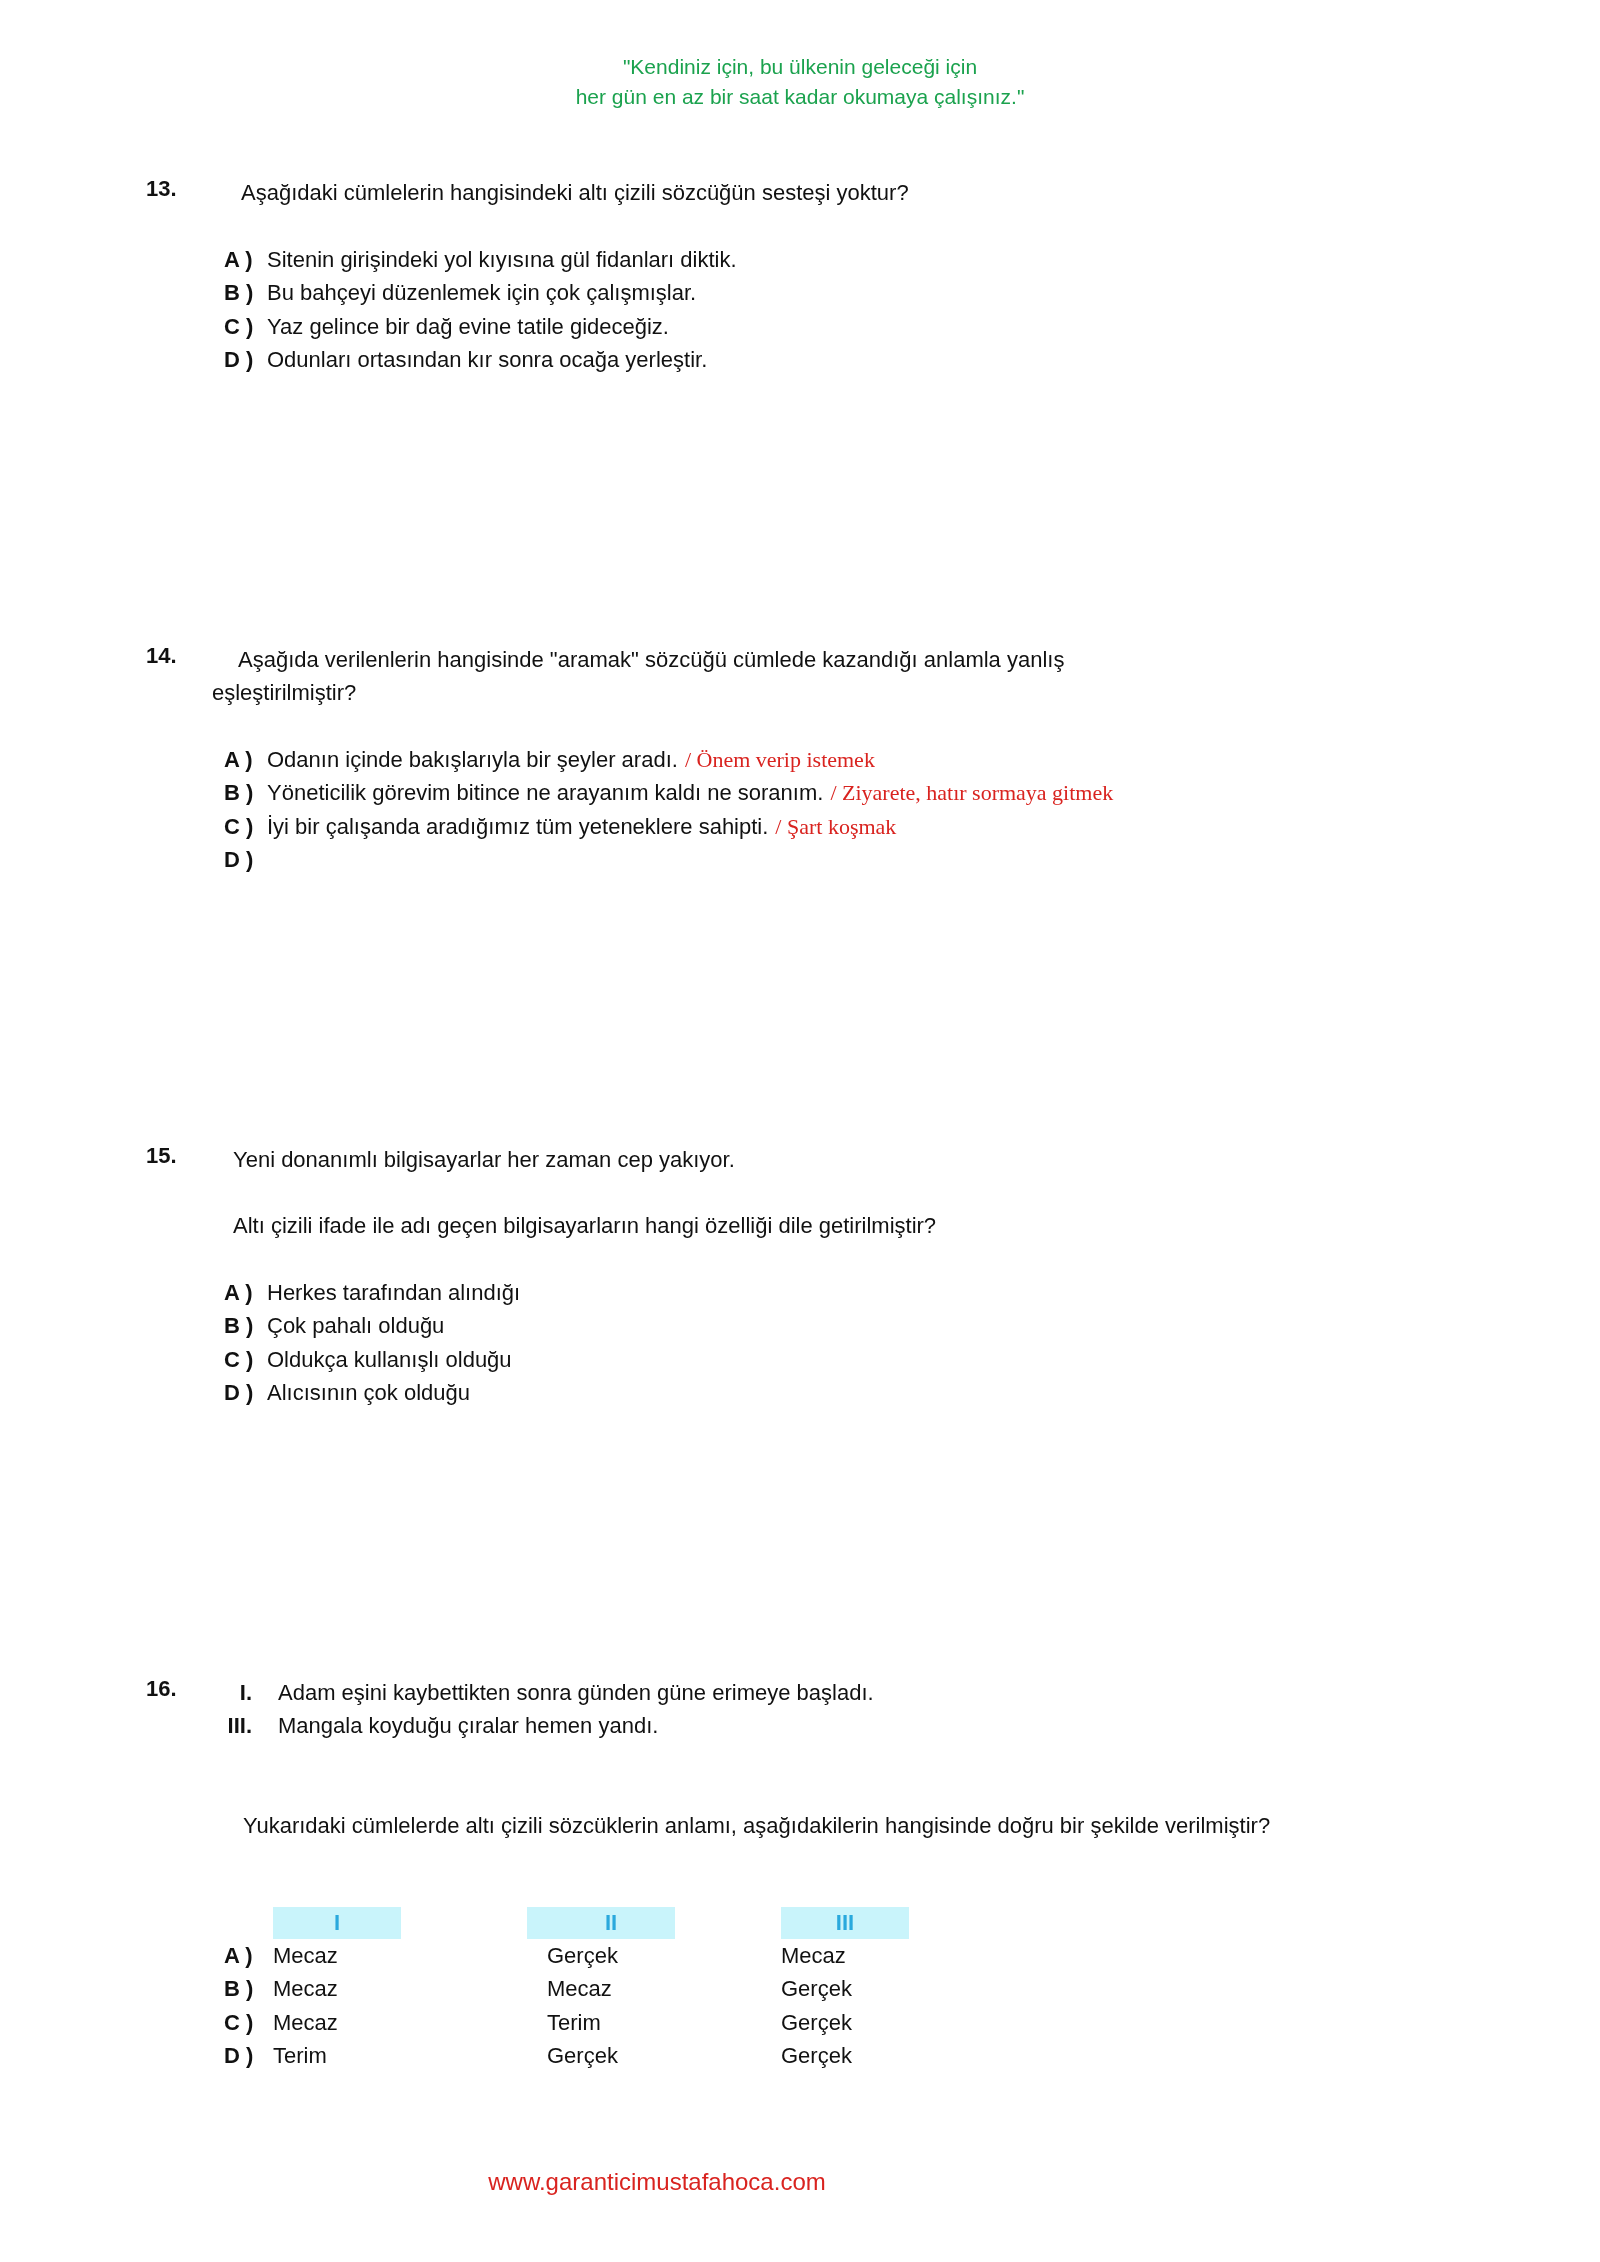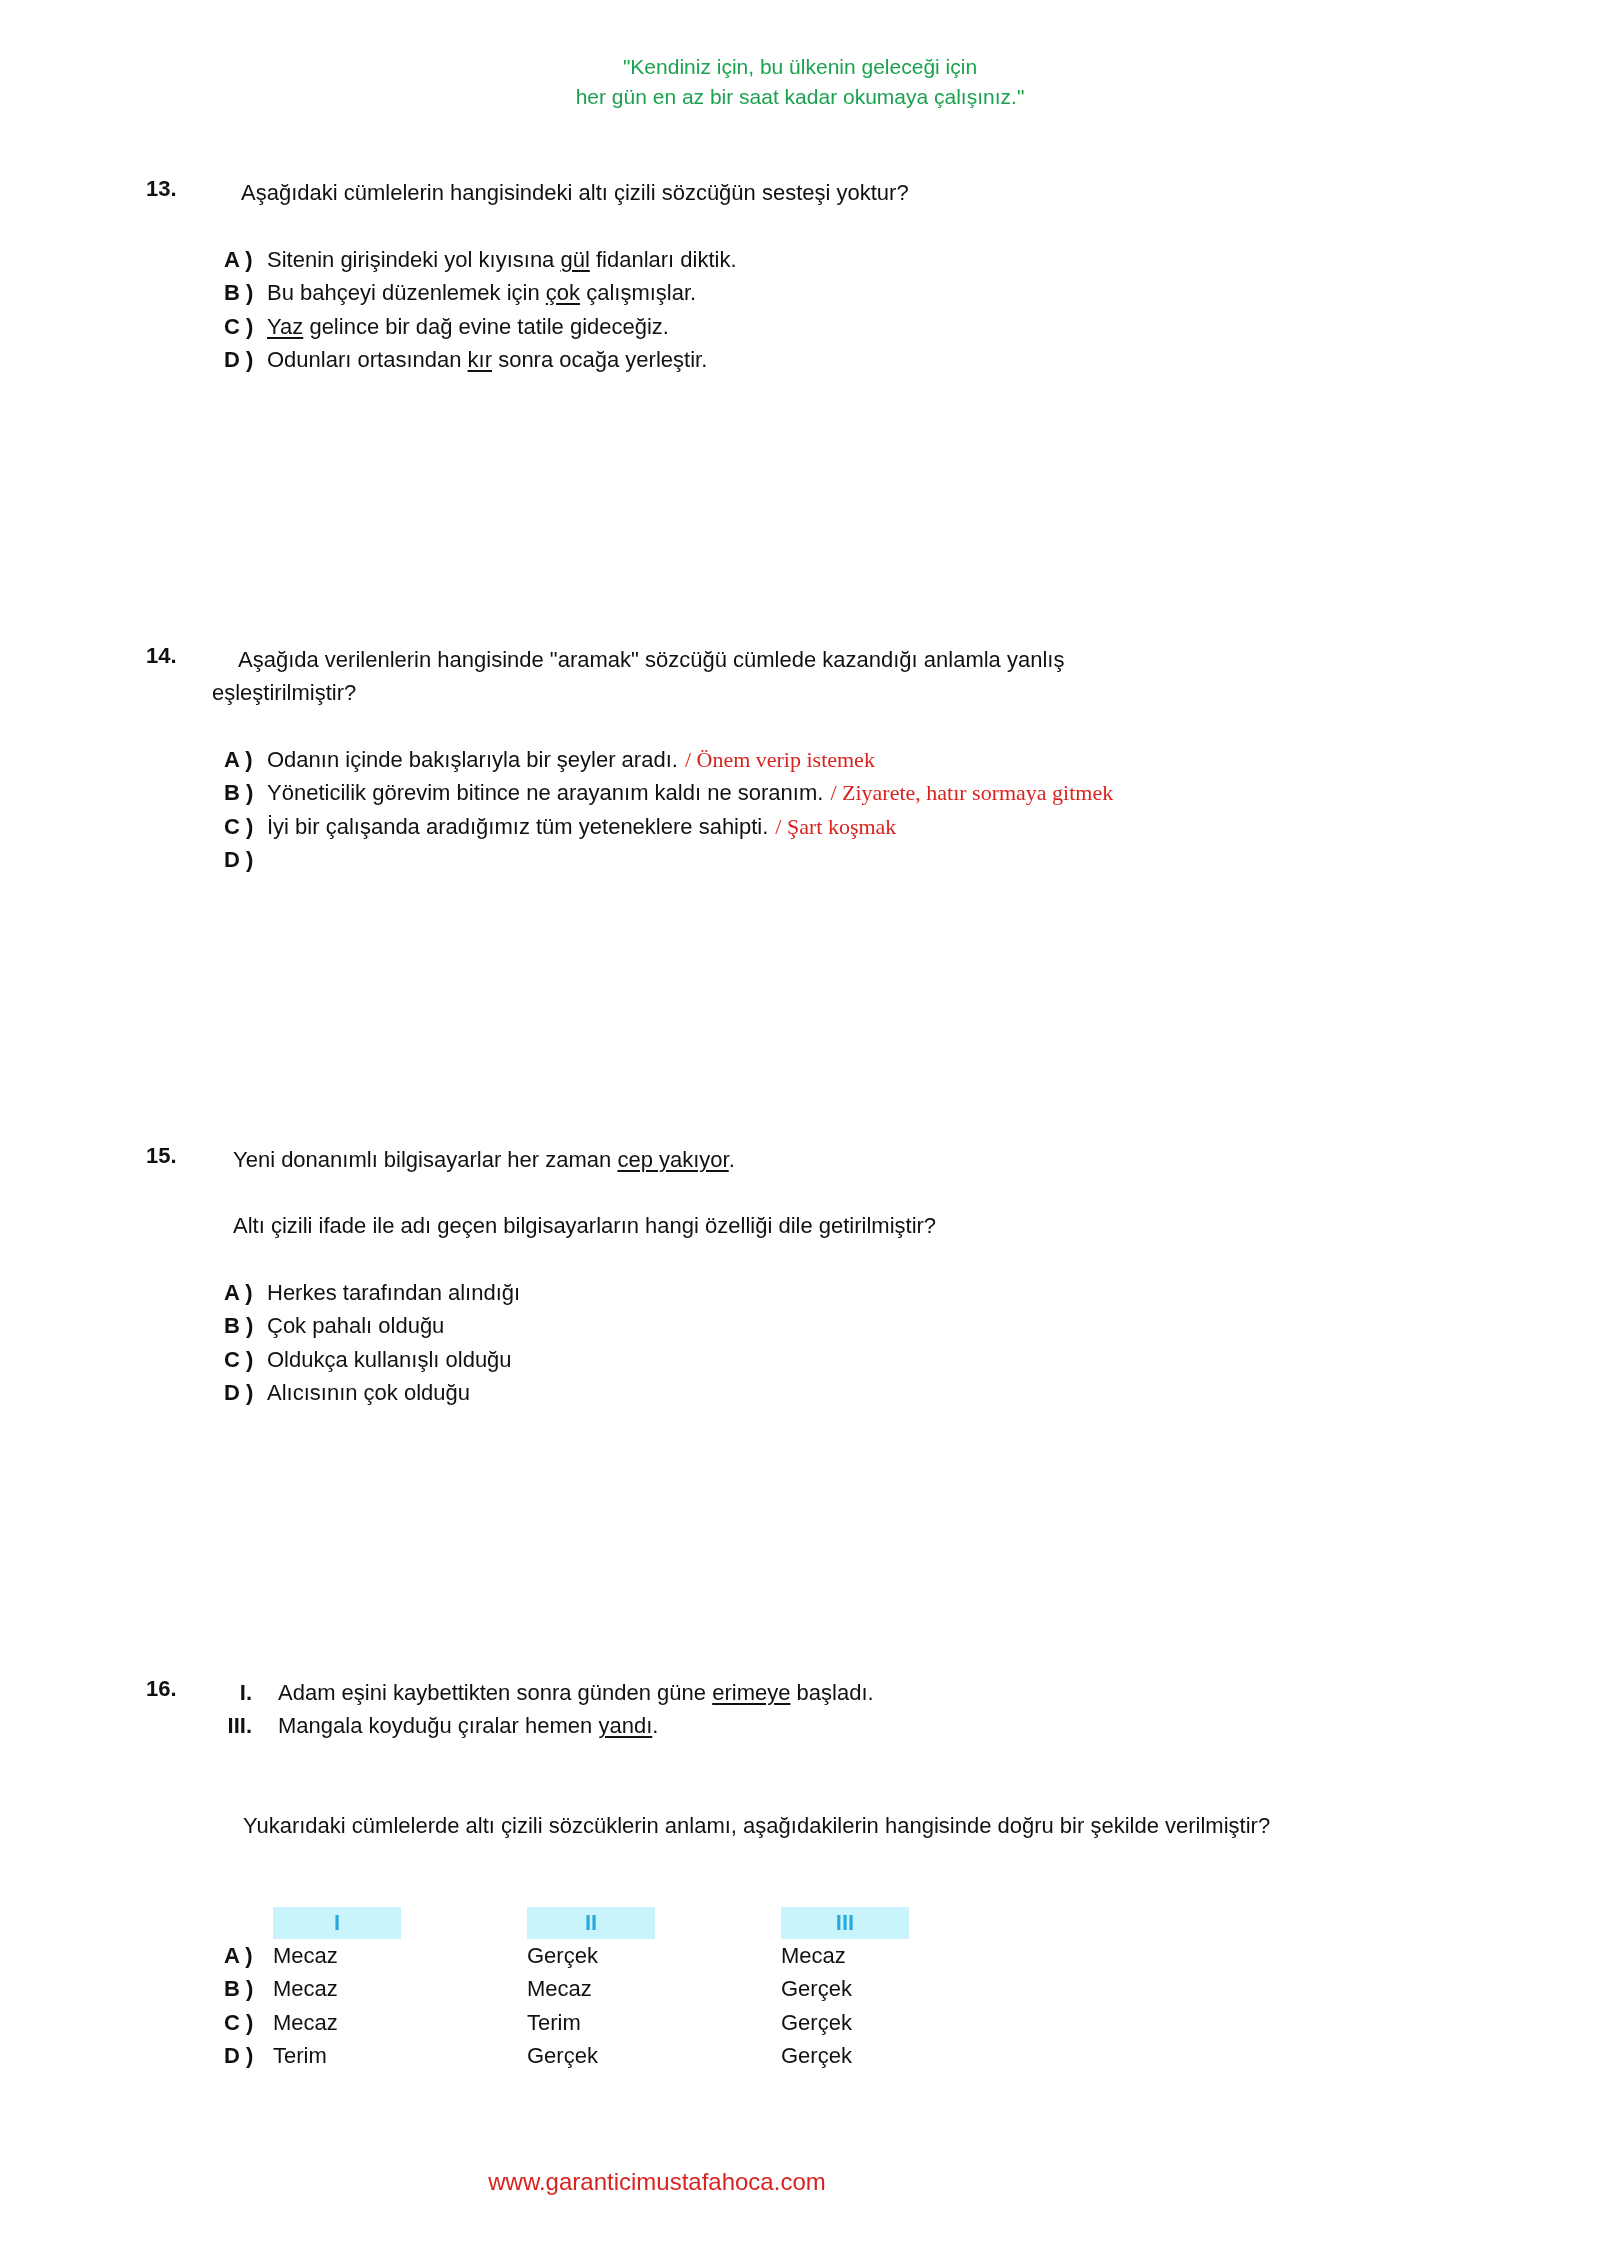--- a/index.html
+++ b/index.html
@@ -18,37 +18,37 @@
   .qnum{position:absolute;left:146px;top:0;font-weight:bold;}
   
   .qline{position:absolute;white-space:nowrap;line-height:33px;}
   
   .qpara{position:absolute;line-height:33px;}
   
   .opts{position:absolute;left:0;width:1600px;}
   .opt{position:relative;height:33.4px;line-height:33px;}
   .opt .letter{position:absolute;left:224px;top:0;font-weight:bold;white-space:pre;}
   .opt .otext{position:absolute;left:267px;top:0;white-space:nowrap;}
-  .u{text-decoration:underline;text-underline-offset:3px;text-decoration-thickness:1.5px;margin-top:8px;}
+  .u{text-underline-offset:3px;text-decoration-thickness:1.5px;margin-top:8px;}
   .red{color:#d9231f;}
   .ann{margin-left:7px;font-family:Liberation Serif, serif;}
   
   .ritem{position:relative;height:33.4px;line-height:33px;}
   .ritem .rnum{position:absolute;left:200px;top:0;width:52px;text-align:right;font-weight:bold;}
   .ritem .rtext{position:absolute;left:278px;top:0;white-space:nowrap;}
   
   .thead{position:absolute;left:0;top:1907px;width:1600px;height:32px;}
   .thcell{
     position:absolute;top:0;width:128px;height:32px;background:#c9f4fb;
     color:#2aa9dd;font-weight:bold;text-align:center;line-height:32px;
   }
   .trow{position:relative;height:33.4px;line-height:33px;}
   .trow .letter{position:absolute;left:224px;top:0;font-weight:bold;white-space:pre;}
   .tcell{position:absolute;top:0;white-space:nowrap;}
-  .c1{left:273px;} .c2{left:527px;} .c3{left:781px;}
+  .c1{left:273px;} .c2{left:527px;padding-left:20px;} .c3{left:781px;}
   
   .footer{
     position:absolute;top:2167px;left:0;width:1314px;text-align:center;
     color:#d9231f;font-size:24px;line-height:30px;
   }
 </style>
 </head>
 <body>
 
 <div class="page">

